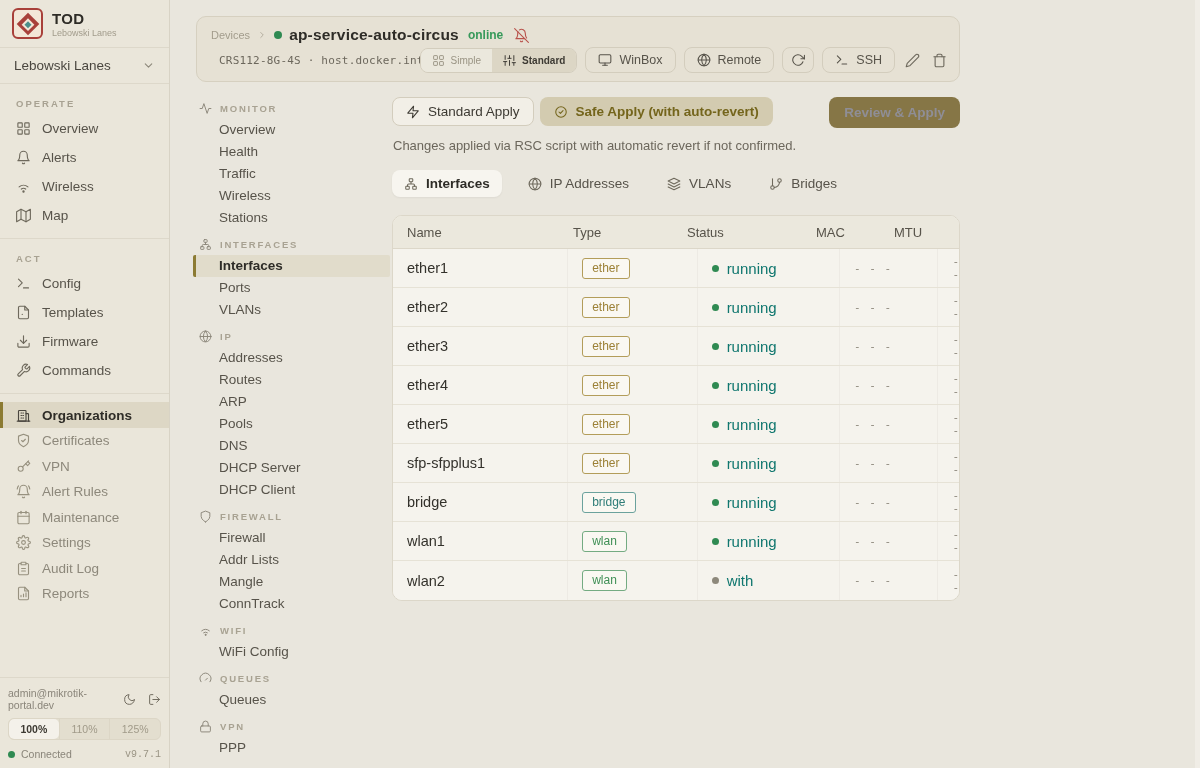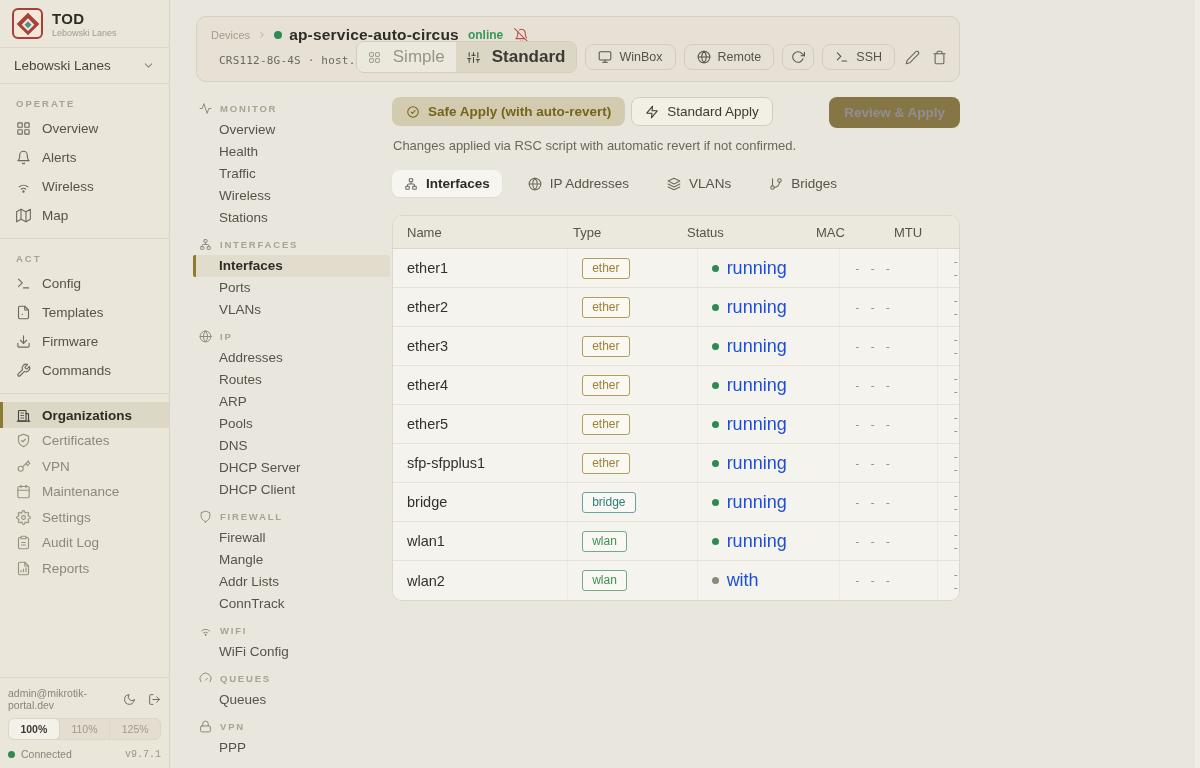--- a/index.html
+++ b/index.html
@@ -46,21 +46,21 @@
   .hdr-card { margin:16px 0 0 26px; width:764px; height:66px; background:#e6e1d4; border:1px solid #d6d0c0; border-radius:10px; padding:9px 14px; position:relative; }
   .crumb-row { display:flex; align-items:center; gap:7px; }
   .crumb { font-size:11px; color:#a29c8c; }
   .crumb-sep { color:#b5afa0; display:flex; }
   .devname { font-size:15.5px; font-weight:bold; color:#2e2c27; letter-spacing:.2px; }
   .online { font-size:12px; color:#37995a; font-weight:bold; margin-left:2px; }
   .bell-off { color:#b9534c; margin-left:4px; display:flex; cursor:pointer; }
   .meta { font-family:"DejaVu Sans Mono", "Liberation Mono", monospace; font-size:11px; color:#6c675c; margin:10px 0 0 8px; letter-spacing:.2px; }
   .hdr-btns { position:absolute; right:10px; bottom:8px; display:flex; align-items:center; gap:8px; }
   .seg { display:flex; border:1px solid #d3cdbd; border-radius:8px; overflow:hidden; }
-  .seg-btn { display:flex; align-items:center; gap:12px; padding:5px 11px; font-size:17px; color:#9a9484; background:#ebe8dd; cursor:pointer; }
+  .seg-btn { display:flex; align-items:center; gap:6px; padding:5px 11px; font-size:10px; color:#9a9484; background:#ebe8dd; cursor:pointer; }
   .seg-btn.active { background:#dcd6c5; color:#3d3a33; font-weight:bold; }
   .hbtn { display:flex; align-items:center; gap:7px; padding:5px 12px; font-size:12.5px; color:#57534a; border:1px solid #d3cdbd; border-radius:8px; background:transparent; cursor:pointer; }
   .hbtn.icon-only { padding:5px 8px; }
   .ghost-ic { color:#6e695d; display:flex; cursor:pointer; padding:2px; }
 
   .cols { display:flex; margin-top:15px; }
 
   
   .subnav { width:204px; margin-left:16px; flex:none; }
   .sn-sec { display:flex; align-items:center; gap:8px; height:22px; margin-top:4px; padding-left:13px; font-size:9.5px; letter-spacing:1.8px; color:#a8a292; font-weight:bold; }
@@ -84,21 +84,21 @@
 
   
   .table { margin-top:18px; background:#f5f3ed; border:1px solid #dcd7c9; border-radius:10px; overflow:hidden; }
   .thead { display:flex; background:#ebe8dd; height:33px; align-items:center; border-bottom:1px solid #dcd7c9; }
   .thead .c { font-size:13px; color:#57534a; }
   .trow { display:flex; align-items:center; height:39px; border-bottom:1px solid #e6e2d6; background:#f5f3ed;gap:29px; }
   .trow:last-child { border-bottom:none; }
   .c { padding-left:14px; }
   .c-name { width:166px; font-size:14.5px; color:#33312b; }
   .c-type { width:114px; }
-  .c-status { width:129px; display:flex; align-items:center; gap:8px; font-size:18px; color:#1d4ed8; }
+  .c-status { width:129px; display:flex; align-items:center; gap:8px; font-size:15px; color:#0f766e; }
   .c-mac { width:78px; font-family:"DejaVu Sans Mono", monospace; font-size:11px; color:#8b867a; letter-spacing:1px; }
   .c-mtu { flex:1; font-family:"DejaVu Sans Mono", monospace; font-size:11px; color:#8b867a; }
   .trow .c-type,.trow .c-status,.trow .c-mac,.trow .c-mtu { border-left:1px solid rgba(120,110,85,.06); align-self:stretch; display:flex; align-items:center; }
   .badge { font-size:12px; padding:2px 9px 3px; border-radius:3px; border:1px solid; background:#faf8f2; }
   .b-ether { color:#9c8136; border-color:#b39d5a; }
   .b-bridge { color:#2f7d78; border-color:#6ba29d; }
   .b-wlan { color:#3f8f55; border-color:#74ab82; }
 
   .scroll-strip { position:fixed; right:0; top:0; width:5px; height:768px; background:#f0ede6; }
 </style>
@@ -207,20 +207,29 @@
         </svg>
       <span>Certificates</span>
     </div>
     <div class="nav-item dim">
       <svg width="15" height="15" viewBox="0 0 24 24" fill="none" stroke="currentColor" stroke-width="1.8" stroke-linecap="round" stroke-linejoin="round">
           <circle cx="7.5" cy="15.5" r="4"></circle>
           <path d="m10.5 12.5 9.6-9.6"></path>
           <path d="m15.5 7.5 3 3L22 7l-3-3"></path>
         </svg>
       <span>VPN</span>
+    </div>
+    <div class="nav-item dim">
+      <svg width="15" height="15" viewBox="0 0 24 24" fill="none" stroke="currentColor" stroke-width="1.8" stroke-linecap="round" stroke-linejoin="round">
+          <path d="M18 8a6 6 0 0 0-12 0c0 7-3 9-3 9h18s-3-2-3-9"></path>
+          <path d="M13.7 21a2 2 0 0 1-3.4 0"></path>
+          <path d="M2 8a10 10 0 0 1 2-5"></path>
+          <path d="M22 8a10 10 0 0 0-2-5"></path>
+        </svg>
+      <span>Alert Rules</span>
     </div>
     <div class="nav-item dim">
       <svg width="15" height="15" viewBox="0 0 24 24" fill="none" stroke="currentColor" stroke-width="1.8" stroke-linecap="round" stroke-linejoin="round">
           <rect x="3" y="4" width="18" height="18" rx="2"></rect>
           <line x1="16" y1="2" x2="16" y2="6"></line>
           <line x1="8" y1="2" x2="8" y2="6"></line>
           <line x1="3" y1="10" x2="21" y2="10"></line>
         </svg>
       <span>Maintenance</span>
     </div>
@@ -413,22 +422,22 @@
       <div class="sn-item">DHCP Server</div>
       <div class="sn-item">DHCP Client</div>
 
       <div class="sn-sec">
           <svg width="13" height="13" viewBox="0 0 24 24" fill="none" stroke="currentColor" stroke-width="1.8" stroke-linecap="round" stroke-linejoin="round">
             <path d="M12 22s8-4 8-10V5l-8-3-8 3v7c0 6 8 10 8 10z"></path>
           </svg>
           <span>FIREWALL</span>
         </div>
       <div class="sn-item">Firewall</div>
+      <div class="sn-item">Addr Lists</div>
       <div class="sn-item">Mangle</div>
-      <div class="sn-item">Addr Lists</div>
       <div class="sn-item">ConnTrack</div>
 
       <div class="sn-sec">
           <svg width="13" height="13" viewBox="0 0 24 24" fill="none" stroke="currentColor" stroke-width="1.8" stroke-linecap="round" stroke-linejoin="round">
             <path d="M5 12.55a11 11 0 0 1 14.08 0"></path>
             <path d="M8.53 16.11a6 6 0 0 1 6.95 0"></path>
             <circle cx="12" cy="20" r="1" fill="currentColor"></circle>
           </svg>
           <span>WIFI</span>
         </div>
@@ -448,32 +457,32 @@
             <rect x="3" y="11" width="18" height="11" rx="2"></rect>
             <path d="M7 11V7a5 5 0 0 1 10 0v4"></path>
           </svg>
           <span>VPN</span>
         </div>
       <div class="sn-item">PPP</div>
     </div>
 
     <div class="content">
       <div class="apply-row">
+        <div class="btn btn-standard">
+          <svg width="14" height="14" viewBox="0 0 24 24" fill="none" stroke="currentColor" stroke-width="1.8" stroke-linecap="round" stroke-linejoin="round">
+              <polygon points="13 2 3 14 12 14 11 22 21 10 12 10 13 2"></polygon>
+            </svg>
+          <span>Standard Apply</span>
+        </div>
         <div class="btn btn-safe">
           <svg width="14" height="14" viewBox="0 0 24 24" fill="none" stroke="currentColor" stroke-width="1.8" stroke-linecap="round" stroke-linejoin="round">
               <circle cx="12" cy="12" r="9"></circle>
               <polyline points="8.5 12 11 14.5 15.5 9.5"></polyline>
             </svg>
           <span>Safe Apply (with auto-revert)</span>
-        </div>
-        <div class="btn btn-standard">
-          <svg width="14" height="14" viewBox="0 0 24 24" fill="none" stroke="currentColor" stroke-width="1.8" stroke-linecap="round" stroke-linejoin="round">
-              <polygon points="13 2 3 14 12 14 11 22 21 10 12 10 13 2"></polygon>
-            </svg>
-          <span>Standard Apply</span>
         </div>
         <div class="btn btn-review">Review &amp; Apply</div>
       </div>
       <div class="note">Changes applied via RSC script with automatic revert if not confirmed.</div>
 
       <div class="tabs">
         <div class="tab active">
           <svg width="14" height="14" viewBox="0 0 24 24" fill="none" stroke="currentColor" stroke-width="1.8" stroke-linecap="round" stroke-linejoin="round">
               <rect x="9" y="3" width="6" height="5" rx="1"></rect>
               <rect x="3" y="16" width="6" height="5" rx="1"></rect>

